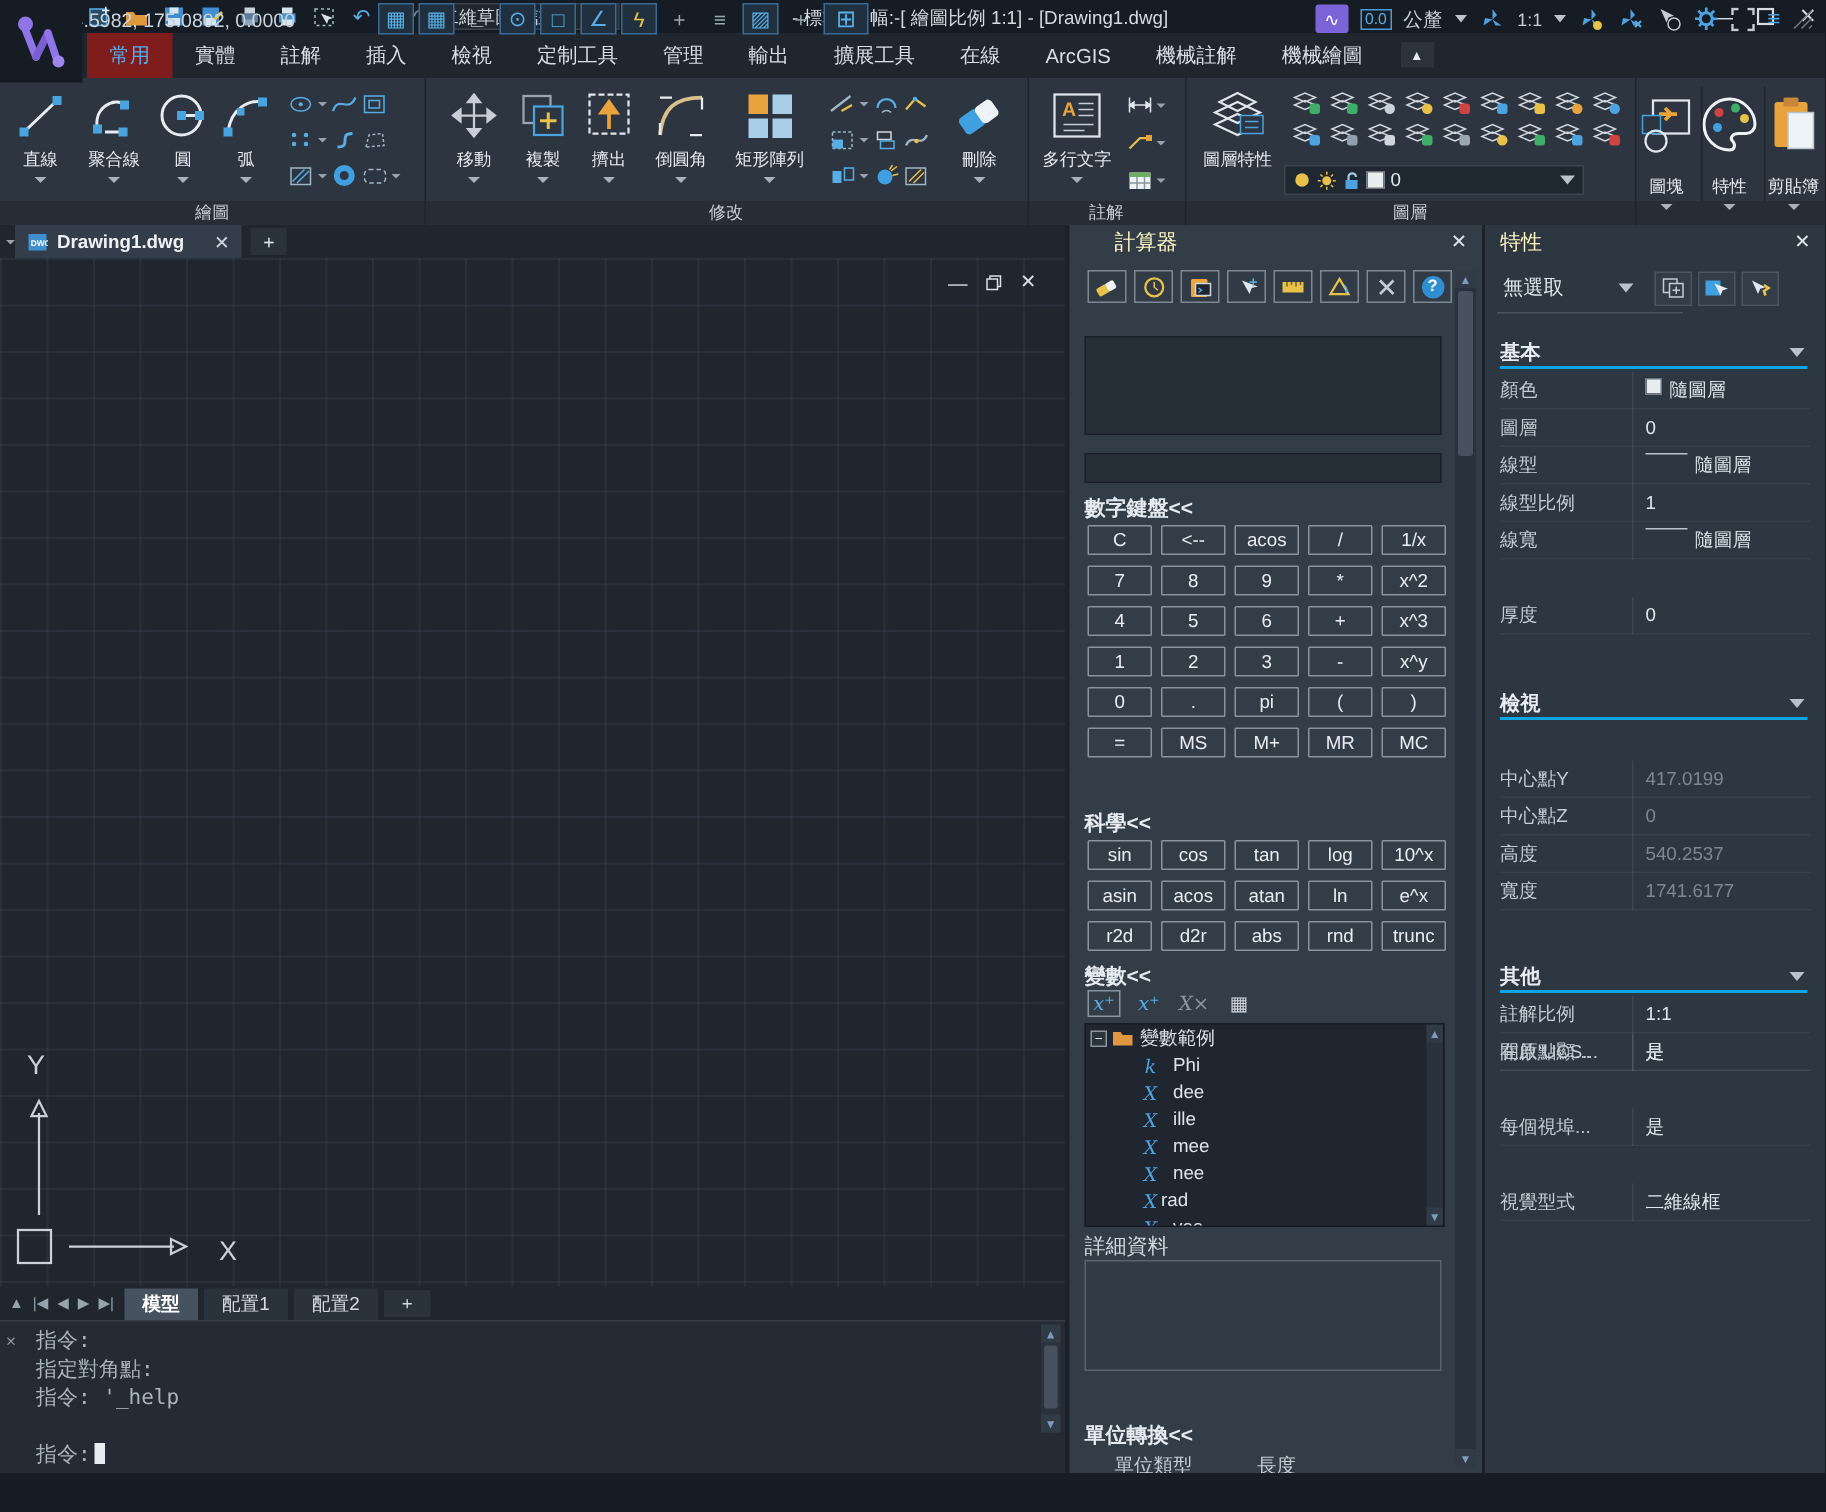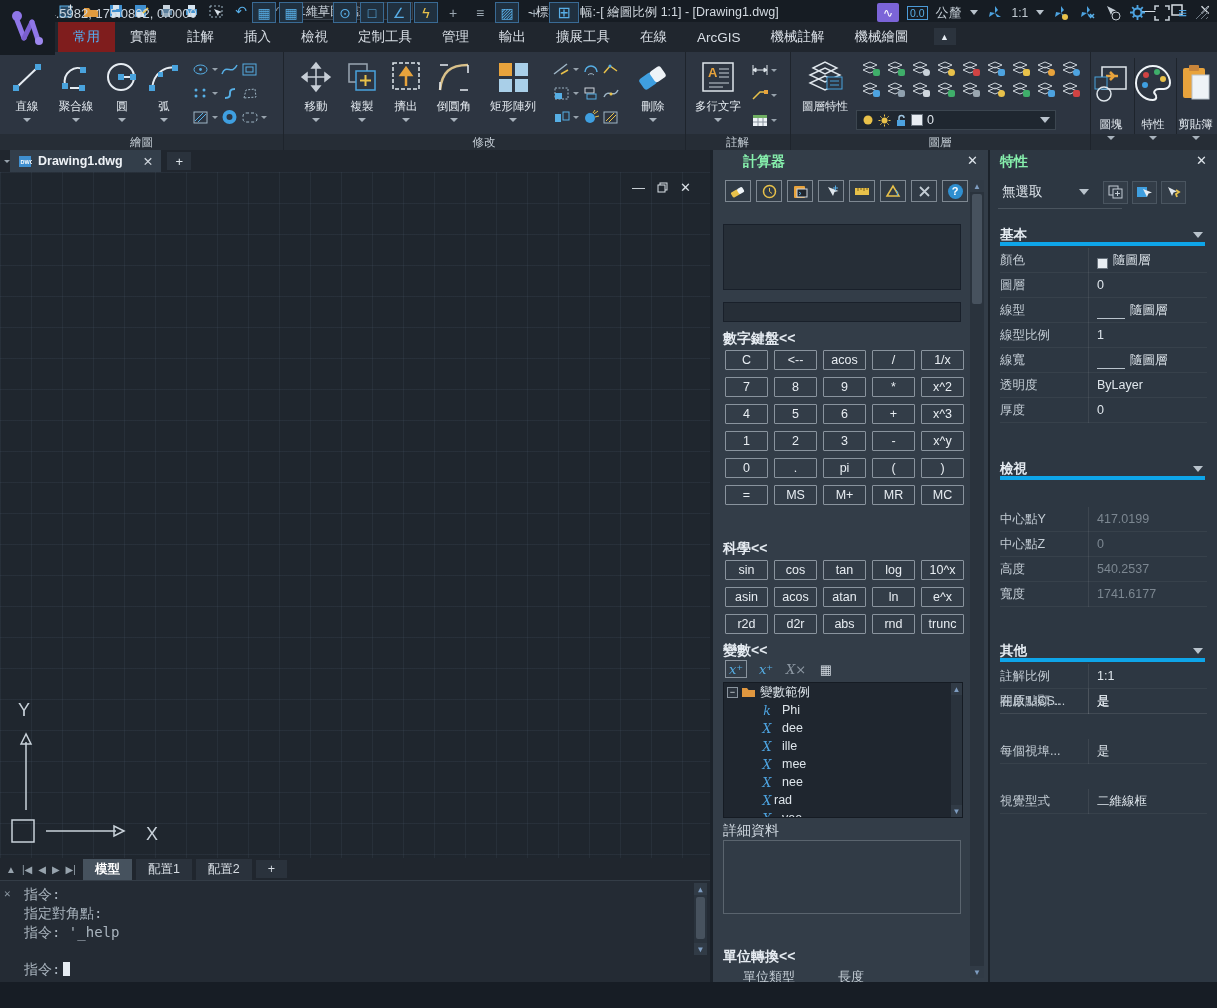--- a/index.html
+++ b/index.html
@@ -61,21 +61,21 @@
 #cmdlines{position:absolute;left:24px;top:4px;line-height:19px}
 #cmdprompt{position:absolute;left:24px;top:80px}
 .caret-block{display:inline-block;width:7px;height:14px;background:#e6ecf2;vertical-align:-2px;margin-left:3px}
 #cmdx{position:absolute;left:4px;top:6px;color:#8b97a1;font-size:11px}
 .sbar{position:absolute;background:#2a333d}
 .sarrow{position:absolute;left:0;width:13px;height:12px;display:flex;align-items:center;justify-content:center;font-size:8px;color:#7e9cc0;background:#313b46}
 .sthumb{position:absolute;left:2px;width:9px;background:#47525e;border-radius:2px}
 
 .palette{position:absolute;top:150px;height:832px;background:#333d48}
 .phead{position:absolute;left:0;top:0;width:100%;height:24px}
-.ptitle{position:absolute;left:30px;top:3px;font-size:14px;font-weight:bold;color:#86efac}
+.ptitle{position:absolute;left:30px;top:3px;font-size:14px;font-weight:normal;color:#fef9c3}
 .pclose{position:absolute;right:10px;top:3px;color:#dfe6ec;font-size:13px}
 
 #calc{left:713px;width:275px}
 #calctools{position:absolute;left:12px;top:30px;display:flex;gap:5px}
 .tbtn{width:26px;height:22px;border:1px solid #7e8892;background:#313b46;display:flex;align-items:center;justify-content:center}
 .darkbox{position:absolute;background:#262e37;border:1px solid #19202a}
 .sechead{position:absolute;left:10px;font-size:14px;font-weight:bold;color:#e5ebf1}
 .kgrid{position:absolute;left:12px;display:grid;grid-template-columns:repeat(5,43px);grid-auto-rows:20px;gap:7px 6px}
 .kbtn{border:1px solid #8a949e;background:transparent;color:#e8edf2;font-size:12.5px;text-align:center;line-height:18px;border-radius:1px}
 #vartools{position:absolute;left:12px;top:510px;display:flex;gap:8px;align-items:center}
@@ -84,26 +84,26 @@
 #vartree{position:absolute;left:10px;top:532px;width:240px;height:136px;background:#1f262f;border:1px solid #151b23;overflow:hidden}
 .trow{display:flex;align-items:center;height:18px;font-size:12.5px;color:#dde4ea}
 .vglyph{font-style:italic;color:#4da3e0;width:14px;text-align:center;font-family:"DejaVu Serif","Liberation Serif",serif}
 .expander{width:11px;height:11px;border:1px solid #8a949e;background:#2b333d;color:#dfe6ec;font-size:9px;line-height:9px;text-align:center;margin:0 3px}
 #treesb{position:absolute;right:0;top:0;width:11px;height:100%;background:#2a333d}
 
 #props{left:990px;width:227px;background:#2d3742}
 #selrow{position:absolute;left:12px;top:30px;width:203px;height:24px;display:flex;align-items:center}
 #seltext{font-size:13.5px;color:#dfe6ec}
 .selbtn{width:25px;height:23px;border:1px solid #4a5560;background:#333d48;margin-left:4px;display:flex;align-items:center;justify-content:center}
-.shead{position:absolute;left:10px;width:205px;height:20px;border-bottom:4px solid #0ea5e9;font-size:13.5px;font-weight:bold;color:#e6ecf2}
+.shead{position:absolute;left:10px;width:205px;height:20px;border-bottom:2px solid #0ea5e9;font-size:13.5px;font-weight:bold;color:#e6ecf2}
 .shead .dn{position:absolute;right:2px;top:6px}
 .prow{position:absolute;left:10px;width:207px;height:25px;display:flex;align-items:center;border-bottom:1px solid rgba(255,255,255,0.05)}
 .plab{width:88px;font-size:12.5px;color:#c3ccd4;overflow:hidden;white-space:nowrap}
 .pdiv{width:1px;height:25px;background:rgba(255,255,255,0.08);margin-right:8px}
-.pval{font-size:12.5px;color:#dfe6ec;display:flex;align-items:flex-end;gap:5px}
+.pval{font-size:12.5px;color:#dfe6ec;display:flex;align-items:flex-start;gap:5px}
 .pval.dim{color:#7c8791}
 .swatch{width:11px;height:11px;background:#e8edf2;border:1px solid #6a747e;display:inline-block}
 .lineglyph{display:inline-block;width:28px;height:1px;background:#b9c3cc}
 .dn{width:0;height:0;border-left:5px solid transparent;border-right:5px solid transparent;border-top:6px solid #b9c3cc}
 
 #statusbar{left:0;top:982px;width:1217px;height:26px;background:#171d25}
 #coords{position:absolute;left:34px;top:6px;font-size:13px;color:#ccd4dc}
 #sbicons{position:absolute;left:252px;top:2px;display:flex;gap:3px;align-items:center}
 .sic{width:24px;height:21px;display:flex;align-items:center;justify-content:center;font-size:14px;color:#9aa6b0}
 .sic.boxed{border:1px solid #396a94;background:#20303f;color:#58aee6}
@@ -1034,25 +1034,20 @@
         <span class="pval">1</span>
       </div>
     <div class="prow" style="top:198px">
         <span class="plab">線寬</span>
         <span class="pdiv"></span>
         <span class="pval">
           <span class="lineglyph"></span>
           <span>隨圖層</span>
         </span>
       </div>
-    <div class="prow" style="top:223px">
-        <span class="plab">透明度</span>
-        <span class="pdiv"></span>
-        <span class="pval">ByLayer</span>
-      </div>
     <div class="prow" style="top:248px">
         <span class="plab">厚度</span>
         <span class="pdiv"></span>
         <span class="pval">0</span>
       </div>
 
     <div class="shead" style="top:310px"><span>檢視</span><span class="dn"></span></div>
     <div class="prow" style="top:357px">
         <span class="plab">中心點Y</span>
         <span class="pdiv"></span>

